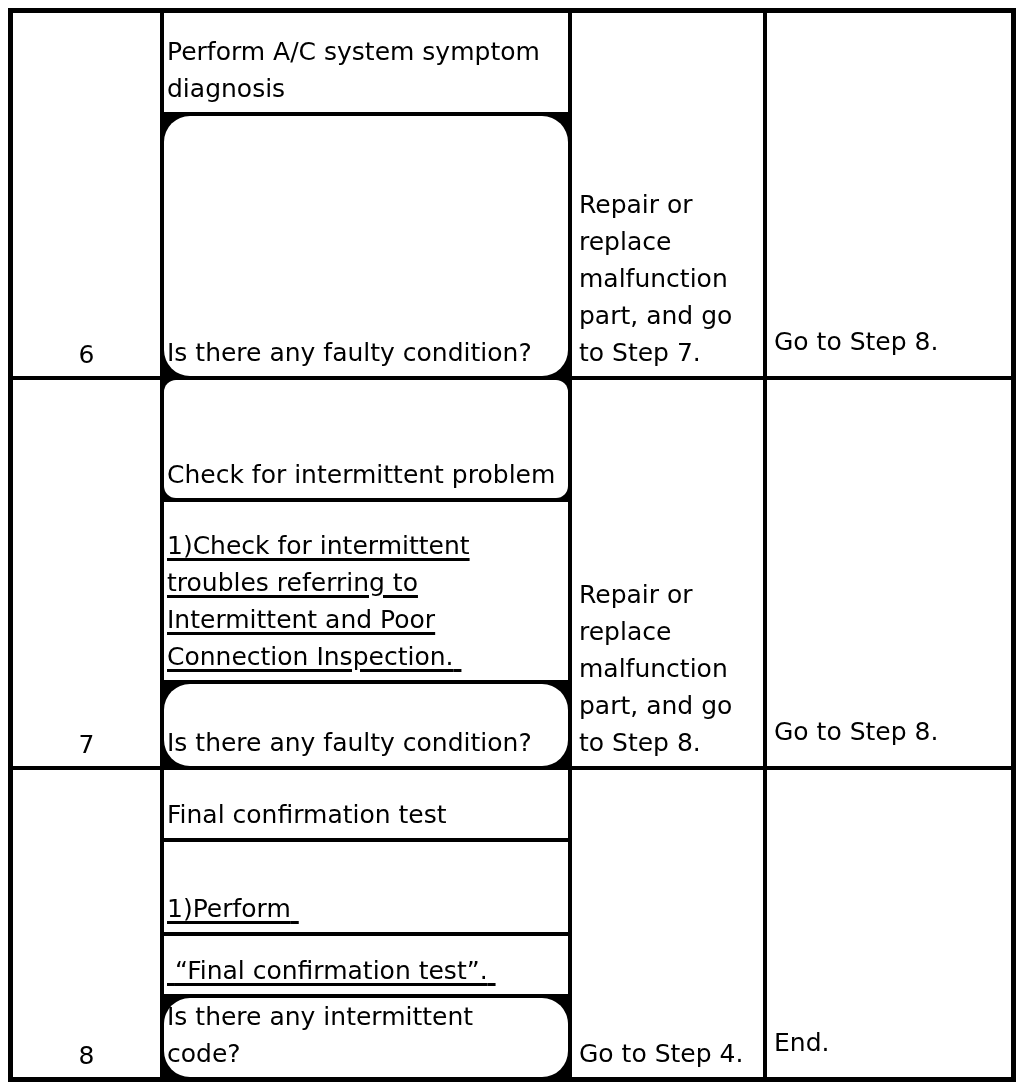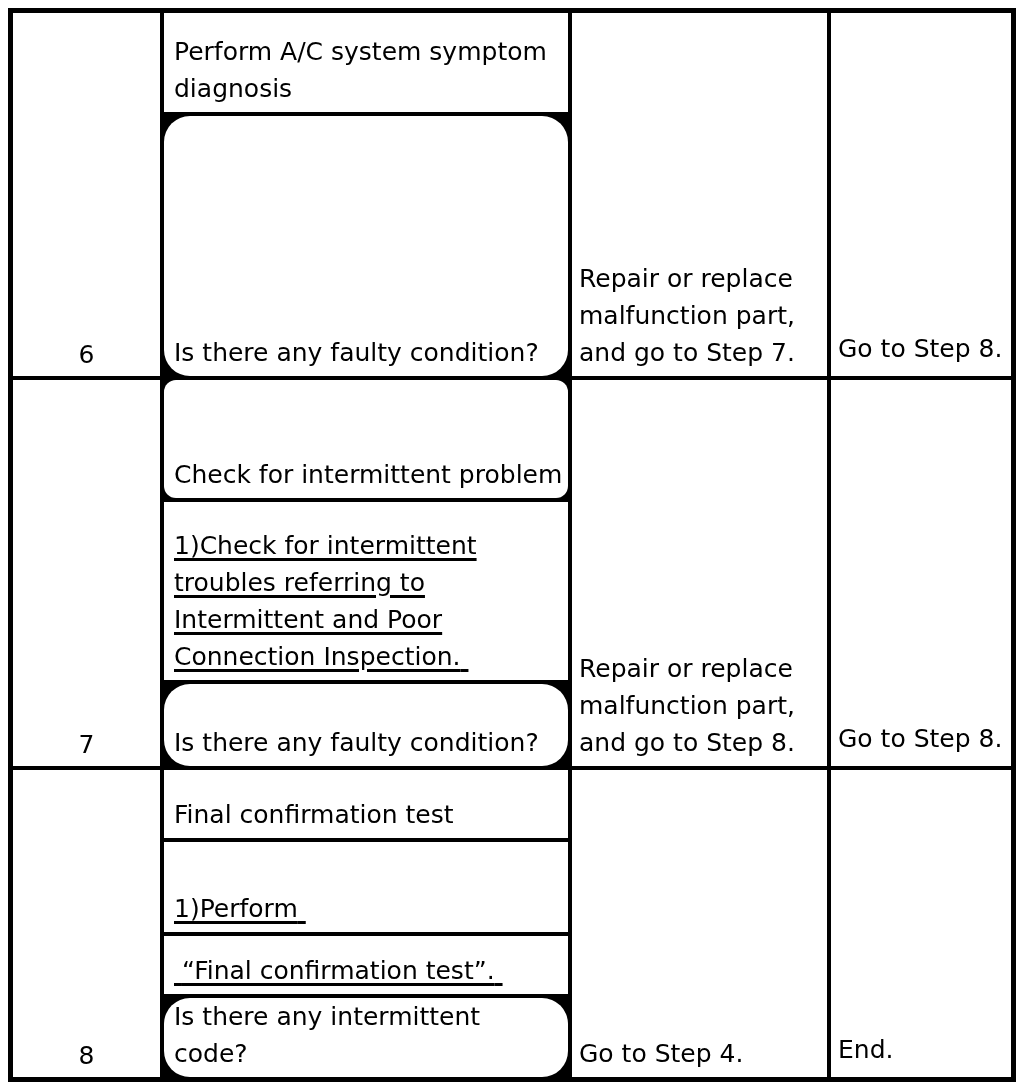--- a/index.html
+++ b/index.html
@@ -51,33 +51,33 @@
     flex-direction: column;
     gap: 4px;
     align-items: stretch;
     padding: 0;
   }
   .sub {
     background: #ffffff;
     box-sizing: border-box;
     display: flex;
     align-items: flex-end;
-    padding: 0 0 5px 10px;
+    padding: 0 0 5px 3px;
   }
   .sub.grow { flex: 1; border-radius: 26px; }
   .r6 .sub.s1 { height: 99px; }
   .r6 .sub.s2 { height: 165px; }
   .r7 .sub.s1 { height: 118px; border-radius: 12px; }
   .r7 .sub.s2 { height: 178px; }
   .r8 .sub.s1 { height: 70px; }
   .r8 .sub.s2 { height: 94px; }
   .r8 .sub.s3 { height: 60px; }
 
-  .c-yes { width: 255px; padding: 0 0 5px 7px; }
-  .c-no  { width: 222px; flex: 1; padding: 0 0 9px 7px; }
+  .c-yes { width: 191px; padding: 0 0 5px 7px; }
+  .c-no  { width: 222px; flex: 1; padding: 0 0 16px 7px; }
 
   .link {
     text-decoration: underline;
     text-decoration-thickness: 3px;
     text-underline-offset: 4px;
   }
   
   .link::after { content: "\00a0"; }
   
   .link.lead::before { content: "\00a0"; }

